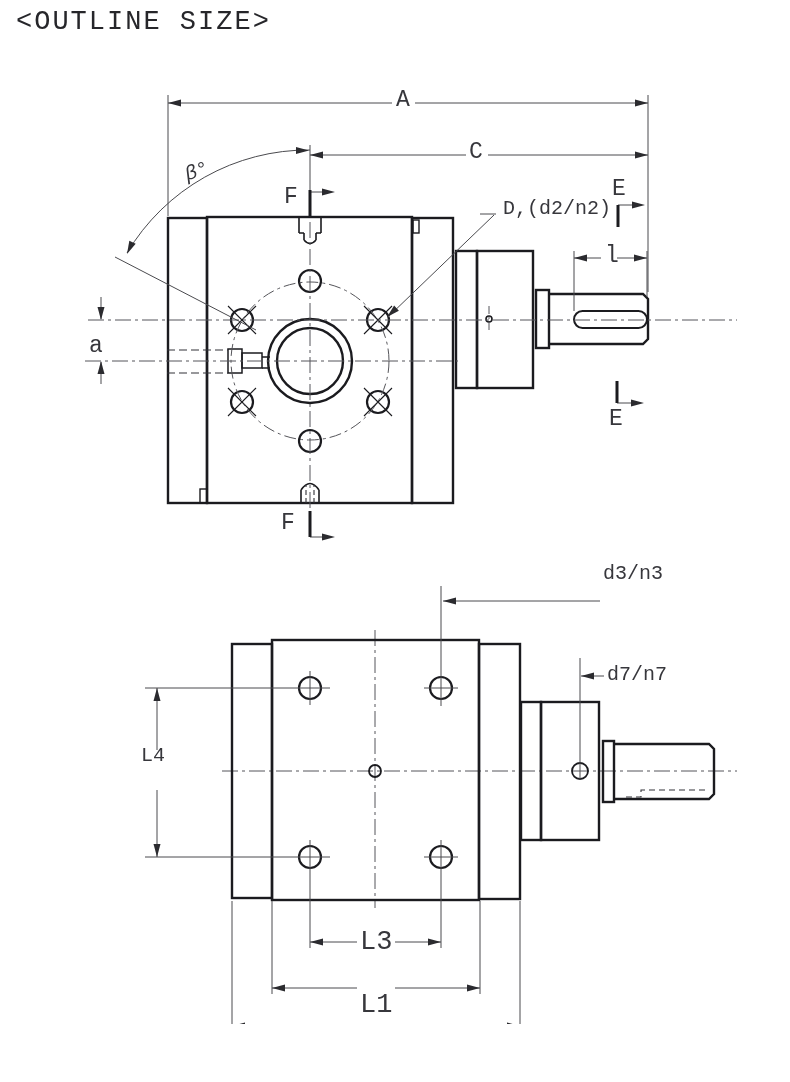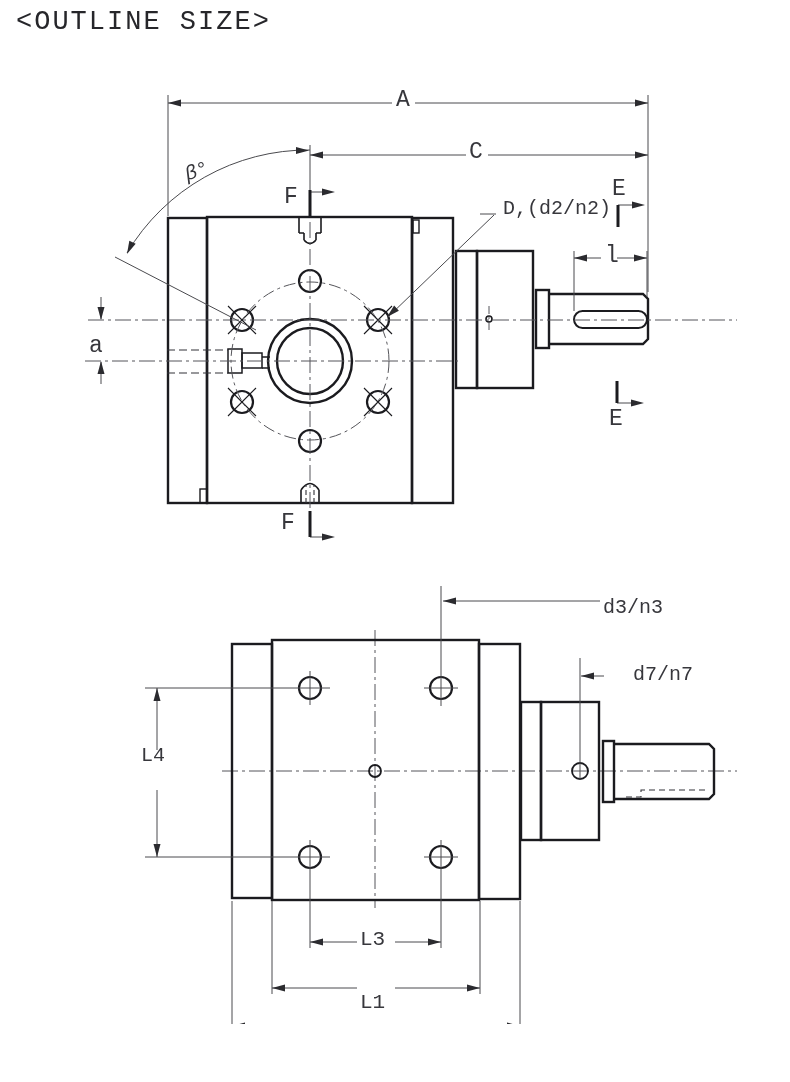--- a/index.html
+++ b/index.html
@@ -1,21 +1,21 @@
 <!DOCTYPE html>
 <html><head>
 <meta charset="utf-8">
 <style>
   html,body{margin:0;padding:0;background:#ffffff;}
   .sheet{position:relative;width:790px;height:1024px;background:#ffffff;overflow:hidden;
          font-family:Liberation Mono, monospace;}
   .title{position:absolute;left:16px;top:6px;font-size:27px;letter-spacing:2px;
          color:#26262a;font-weight:400;transform:scaleY(1.05);transform-origin:left top;}
   .lbl{position:absolute;color:#37373c;white-space:nowrap;font-weight:400;line-height:1;}
-  .fs23{font-size:23px;} .fs20{font-size:20px;} .fs21{font-size:21px;}
+  .fs23{font-size:23px;} .fs20{font-size:20px;} .fs21{font-size:27px;}
   .lbl-beta{transform:rotate(-18deg);font-style:italic;}
   svg{position:absolute;left:0;top:0;}
 </style>
 </head>
 <body>
 
 <div class="sheet">
 
 <svg width="790" height="1082" viewBox="0 0 790 1082">
 
@@ -190,20 +190,20 @@
 <div class="lbl fs23" style="left:396px;top:89px;">A</div>
 <div class="lbl fs23" style="left:469px;top:141px;">C</div>
 <div class="lbl fs20 lbl-beta" style="left:185px;top:162px;">β°</div>
 <div class="lbl fs23" style="left:284px;top:186px;">F</div>
 <div class="lbl fs23" style="left:281px;top:512px;">F</div>
 <div class="lbl fs23" style="left:612px;top:178px;">E</div>
 <div class="lbl fs23" style="left:609px;top:408px;">E</div>
 <div class="lbl fs20" style="left:496px;top:199px;margin-left:7px;">D,(d2/n2)</div>
 <div class="lbl fs23" style="left:605px;top:245px;">l</div>
 <div class="lbl fs23" style="left:89px;top:335px;">a</div>
-<div class="lbl fs20" style="left:603px;top:598px;">d3/n3</div>
-<div class="lbl fs20" style="left:633px;top:665px;">d7/n7</div>
+<div class="lbl fs20" style="left:603px;top:564px;">d3/n3</div>
+<div class="lbl fs20" style="left:607px;top:665px;">d7/n7</div>
 <div class="lbl fs20" style="left:141px;top:746px;">L4</div>
 <div class="lbl fs21" style="left:360px;top:929px;">L3</div>
 <div class="lbl fs21" style="left:360px;top:992px;">L1</div>
 <div class="lbl fs21" style="left:358px;top:1068px;">L2</div>
 
 </div>
 
 </body></html>

